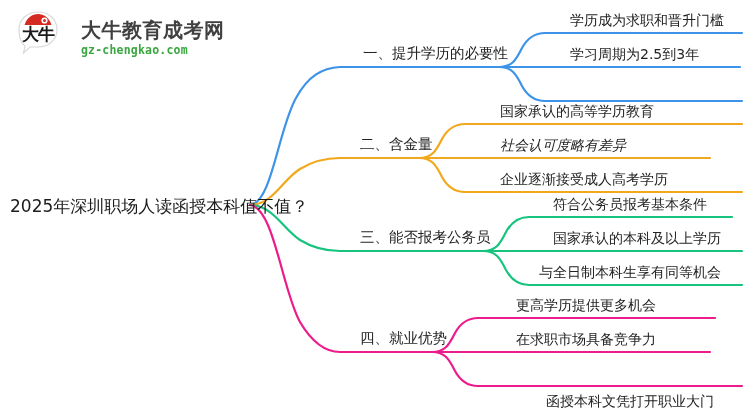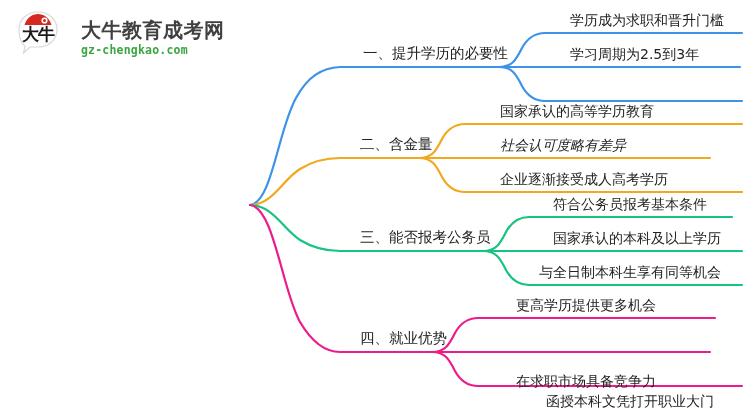--- a/index.html
+++ b/index.html
@@ -151,33 +151,34 @@
     </g>
 
     <g>
       <path d="M250,205 C274,207 282,290 300,322 C313,344 326,352 340,352 L432,352" fill="none" stroke="#EC1C8C" stroke-width="2.2" stroke-linecap="round"></path>
       <path d="M432,352 C445,352 449,345 455,333 C461,322 468,318 478,318 L715,318" fill="none" stroke="#EC1C8C" stroke-width="2.2" stroke-linecap="round"></path>
       <path d="M432,352 L710,352" fill="none" stroke="#EC1C8C" stroke-width="2.2" stroke-linecap="round"></path>
       <path d="M432,352 C445,352 449,359 455,371 C461,382 468,386 478,386 L742,386" fill="none" stroke="#EC1C8C" stroke-width="2.2" stroke-linecap="round"></path>
     </g>
   </svg>
 
+  <div class="label root-label" style="left:10px; top:198px;">2025年深圳职场人读函授本科值不值？</div>
 
   <div class="label branch-label" style="left:363px; top:46px;">一、提升学历的必要性</div>
   <div class="label leaf-label" style="left:570px; top:13px;">学历成为求职和晋升门槛</div>
   <div class="label leaf-label" style="left:570px; top:47px;">学习周期为2.5到3年</div>
 
   <div class="label branch-label" style="left:360px; top:137px;">二、含金量</div>
   <div class="label leaf-label" style="left:500px; top:104px;">国家承认的高等学历教育</div>
   <div class="label leaf-label" style="left:500px; top:138px;font-style:italic;">社会认可度略有差异</div>
   <div class="label leaf-label" style="left:500px; top:172px;">企业逐渐接受成人高考学历</div>
 
   <div class="label branch-label" style="left:360px; top:230px;">三、能否报考公务员</div>
   <div class="label leaf-label" style="left:553px; top:197px;">符合公务员报考基本条件</div>
   <div class="label leaf-label" style="left:553px; top:231px;">国家承认的本科及以上学历</div>
   <div class="label leaf-label" style="left:539px; top:265px;">与全日制本科生享有同等机会</div>
 
   <div class="label branch-label" style="left:360px; top:331px;">四、就业优势</div>
   <div class="label leaf-label" style="left:516px; top:298px;">更高学历提供更多机会</div>
-  <div class="label leaf-label" style="left:516px; top:332px;margin-top:42px;">在求职市场具备竞争力</div>
+  <div class="label leaf-label" style="left:516px; top:332px;">在求职市场具备竞争力</div>
   <div class="label leaf-label" style="left:546px; top:366px;margin-top:28px;">函授本科文凭打开职业大门</div>
 
 </div>
 
 </body></html>

